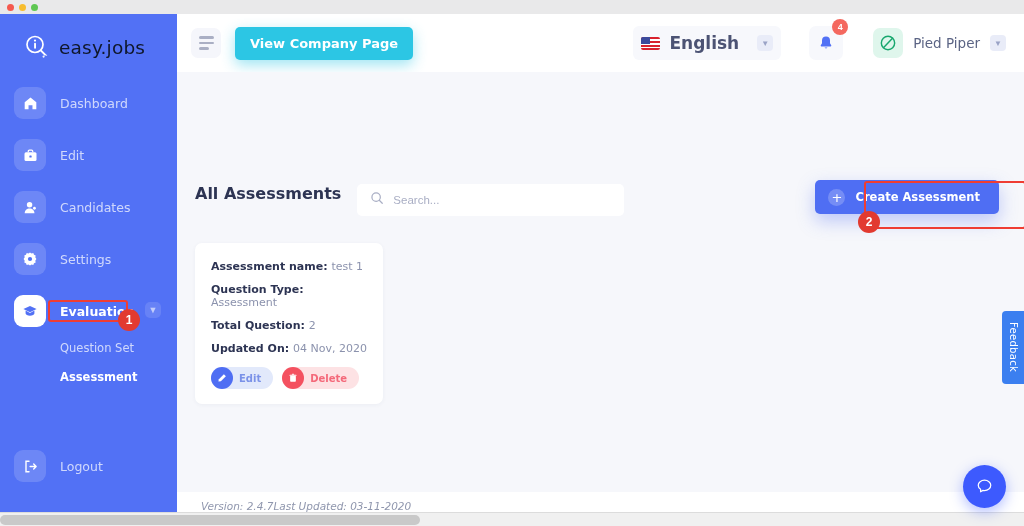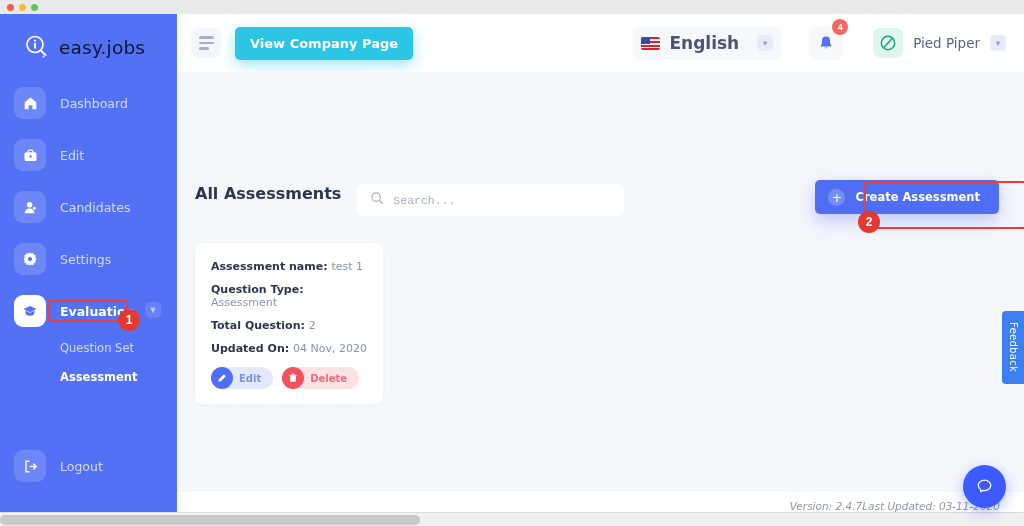--- a/index.html
+++ b/index.html
@@ -190,21 +190,21 @@
     font-family: "DejaVu Sans", sans-serif; white-space: nowrap;
   }
   .search-box {
     width: 267px; height: 32px; background: #fff;
     border-radius: 5px; display: flex; align-items: center;
     gap: 9px; padding: 0 13px;
   }
   .search-input {
     border: none; outline: none; background: transparent;
     font-size: 11.5px; color: #9aa0b8; width: 100%;
-    font-family: Liberation Mono, monospace;
+    font-family: Liberation Sans, sans-serif;
   }
   .search-input::placeholder { color: #a9aec4; }
 
   .btn-create {
     position: absolute; right: 25px; top: 108px;
     height: 34px; padding: 0 19px 0 13px;
     background: #4f6ef3; color: #fff; border: none; border-radius: 5px;
     display: flex; align-items: center; gap: 10px;
     font-size: 11.5px; font-weight: bold; cursor: pointer;
     font-family: "DejaVu Sans", sans-serif;
@@ -269,21 +269,21 @@
     cursor: pointer; box-shadow: 0 4px 14px rgba(61,90,254,.4);
     z-index: 6;
   }
 
   
   .footer {
     position: absolute; left: 177px; top: 492px;
     width: 847px; height: 28px;
     background: #ffffff;
     display: flex; align-items: center;
-    padding: 0 24px; justify-content: flex-end;
+    padding: 0 24px; justify-content: flex-start;
   }
   .footer span {
     font-size: 10.5px; color: #8f96ad; font-style: italic;
     font-family: "DejaVu Sans", sans-serif;
   }
 
   
   .hscroll {
     position: absolute; left: 0; bottom: 0;
     width: 1024px; height: 14px; background: #f0f0f0;

